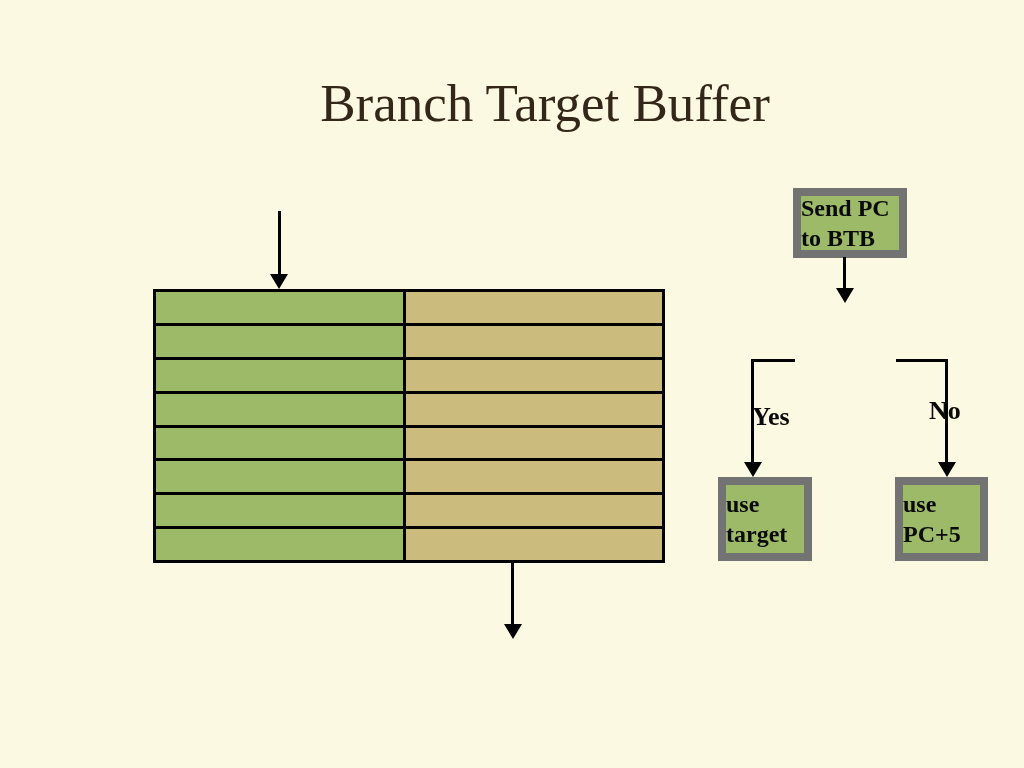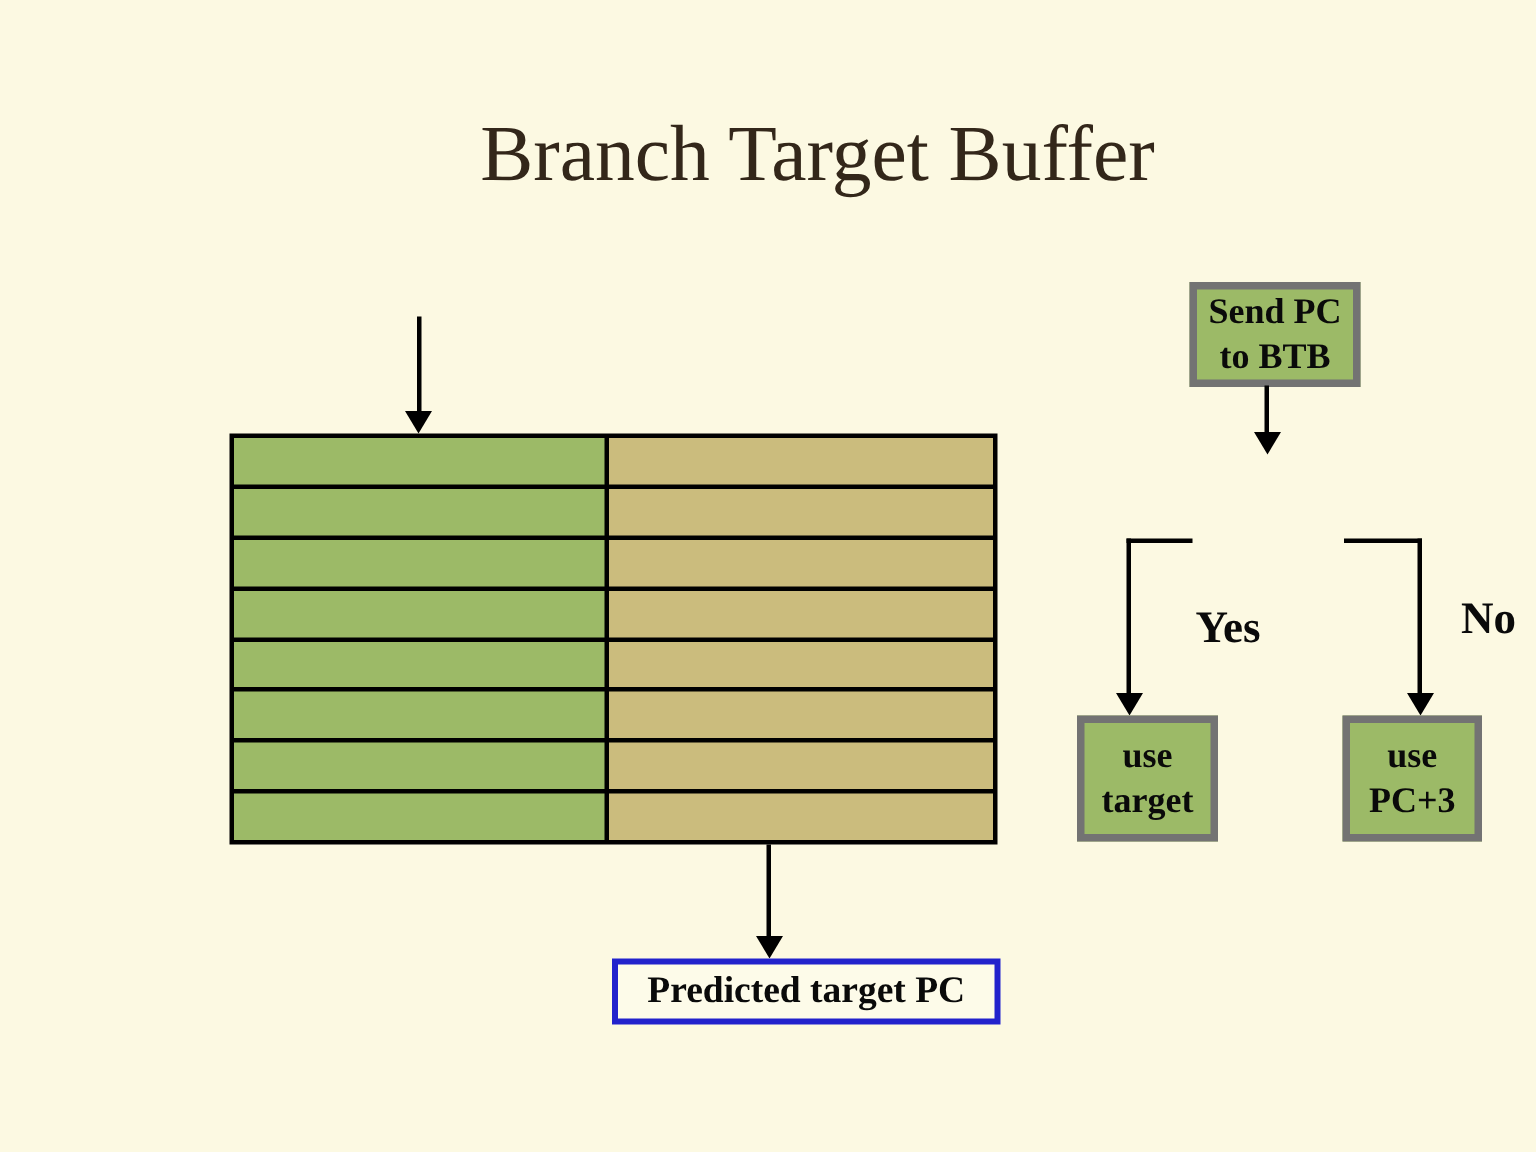--- a/index.html
+++ b/index.html
@@ -21,23 +21,23 @@
     position:absolute;box-sizing:border-box;
     border:4px solid var(--blue-border,#2222CC);
     background:var(--blue-box-fill,#FDFBE9);
     display:flex;align-items:center;justify-content:center;
     color:#0a0a0a;font-weight:bold;
   }
   .fetch-box{left:151px;top:161px;width:259px;height:51px;font-size:30px;}
   .predicted-box{left:408px;top:639px;width:259px;height:44px;font-size:25px;}
   .green-box{
     position:absolute;box-sizing:border-box;
-    border:5px solid #737373;
+    border:8px solid #737373;
     background:var(--box-green,#9CBA67);
-    display:flex;flex-direction:column;align-items:center;justify-content:center;
+    display:flex;flex-direction:column;align-items:flex-start;justify-content:center;
     color:#0a0a0a;font-weight:bold;text-align:center;
     font-size:24px;line-height:1.25;
   }
   .sendpc-box{left:793px;top:188px;width:114px;height:70px;}
   .use-target-box{left:718px;top:477px;width:94px;height:84px;}
   .use-pc1-box{left:895px;top:477px;width:93px;height:84px;}
   .btb-table{
     position:absolute;left:153px;top:289px;width:512px;height:274px;
     box-sizing:border-box;background:#000;
     display:grid;grid-template-columns:247px 1fr;grid-auto-rows:1fr;
@@ -54,21 +54,21 @@
   }
   .diamond{position:absolute;left:792px;top:302px;width:106px;height:118px;}
   .diamond svg{display:block;}
   .diamond polygon{fill:var(--box-green,#9CBA67);stroke:#000;stroke-width:4;}
   .diamond-label{
     position:absolute;left:0;top:0;width:106px;height:118px;
     display:flex;align-items:center;justify-content:center;
     font-size:26px;font-weight:bold;color:#0a0a0a;
   }
   .branch-label{
-    position:absolute;font-size:30px;font-weight:bold;color:#0a0a0a;padding-left:45px;
+    position:absolute;font-size:26px;font-weight:bold;color:#0a0a0a;
   }
   .yes-label{left:752px;top:402px;}
   .no-label{left:913px;top:396px;margin-left:16px;}
 </style>
 </head>
 <body>
 
 <div class="slide" style="--background: #FCF9E2; --title-color: #33271A; --box-green: #9CBA67; --cell-tan: #CBBC7D; --blue-border: #2222CC; --blue-box-fill: #FDFBE9;">
 
   <div class="title">Branch Target Buffer</div>
@@ -92,23 +92,20 @@
       <div class="cell right"></div>
       <div class="cell left"></div>
       <div class="cell right"></div>
       <div class="cell left"></div>
       <div class="cell right"></div>
     </div>
 
   <div class="line" style="left:511px;top:563px;width:3px;height:64px;"></div>
   <div class="arrow-head" style="left:504px;top:624px;"></div>
 
-  <div class="blue-box predicted-box">
-    <span>Predicted target PC</span>
-  </div>
 
   <div class="green-box sendpc-box">
     <span>Send PC</span>
     <span>to BTB</span>
   </div>
 
   <div class="line" style="left:843px;top:257px;width:3px;height:34px;"></div>
   <div class="arrow-head" style="left:836px;top:288px;"></div>
 
 
@@ -122,16 +119,16 @@
   <div class="arrow-head" style="left:938px;top:462px;"></div>
   <div class="branch-label no-label">No</div>
 
   <div class="green-box use-target-box">
     <span>use</span>
     <span>target</span>
   </div>
 
   <div class="green-box use-pc1-box">
     <span>use</span>
-    <span>PC+3</span>
+    <span>PC+5</span>
   </div>
 
 </div>
 
 </body></html>

